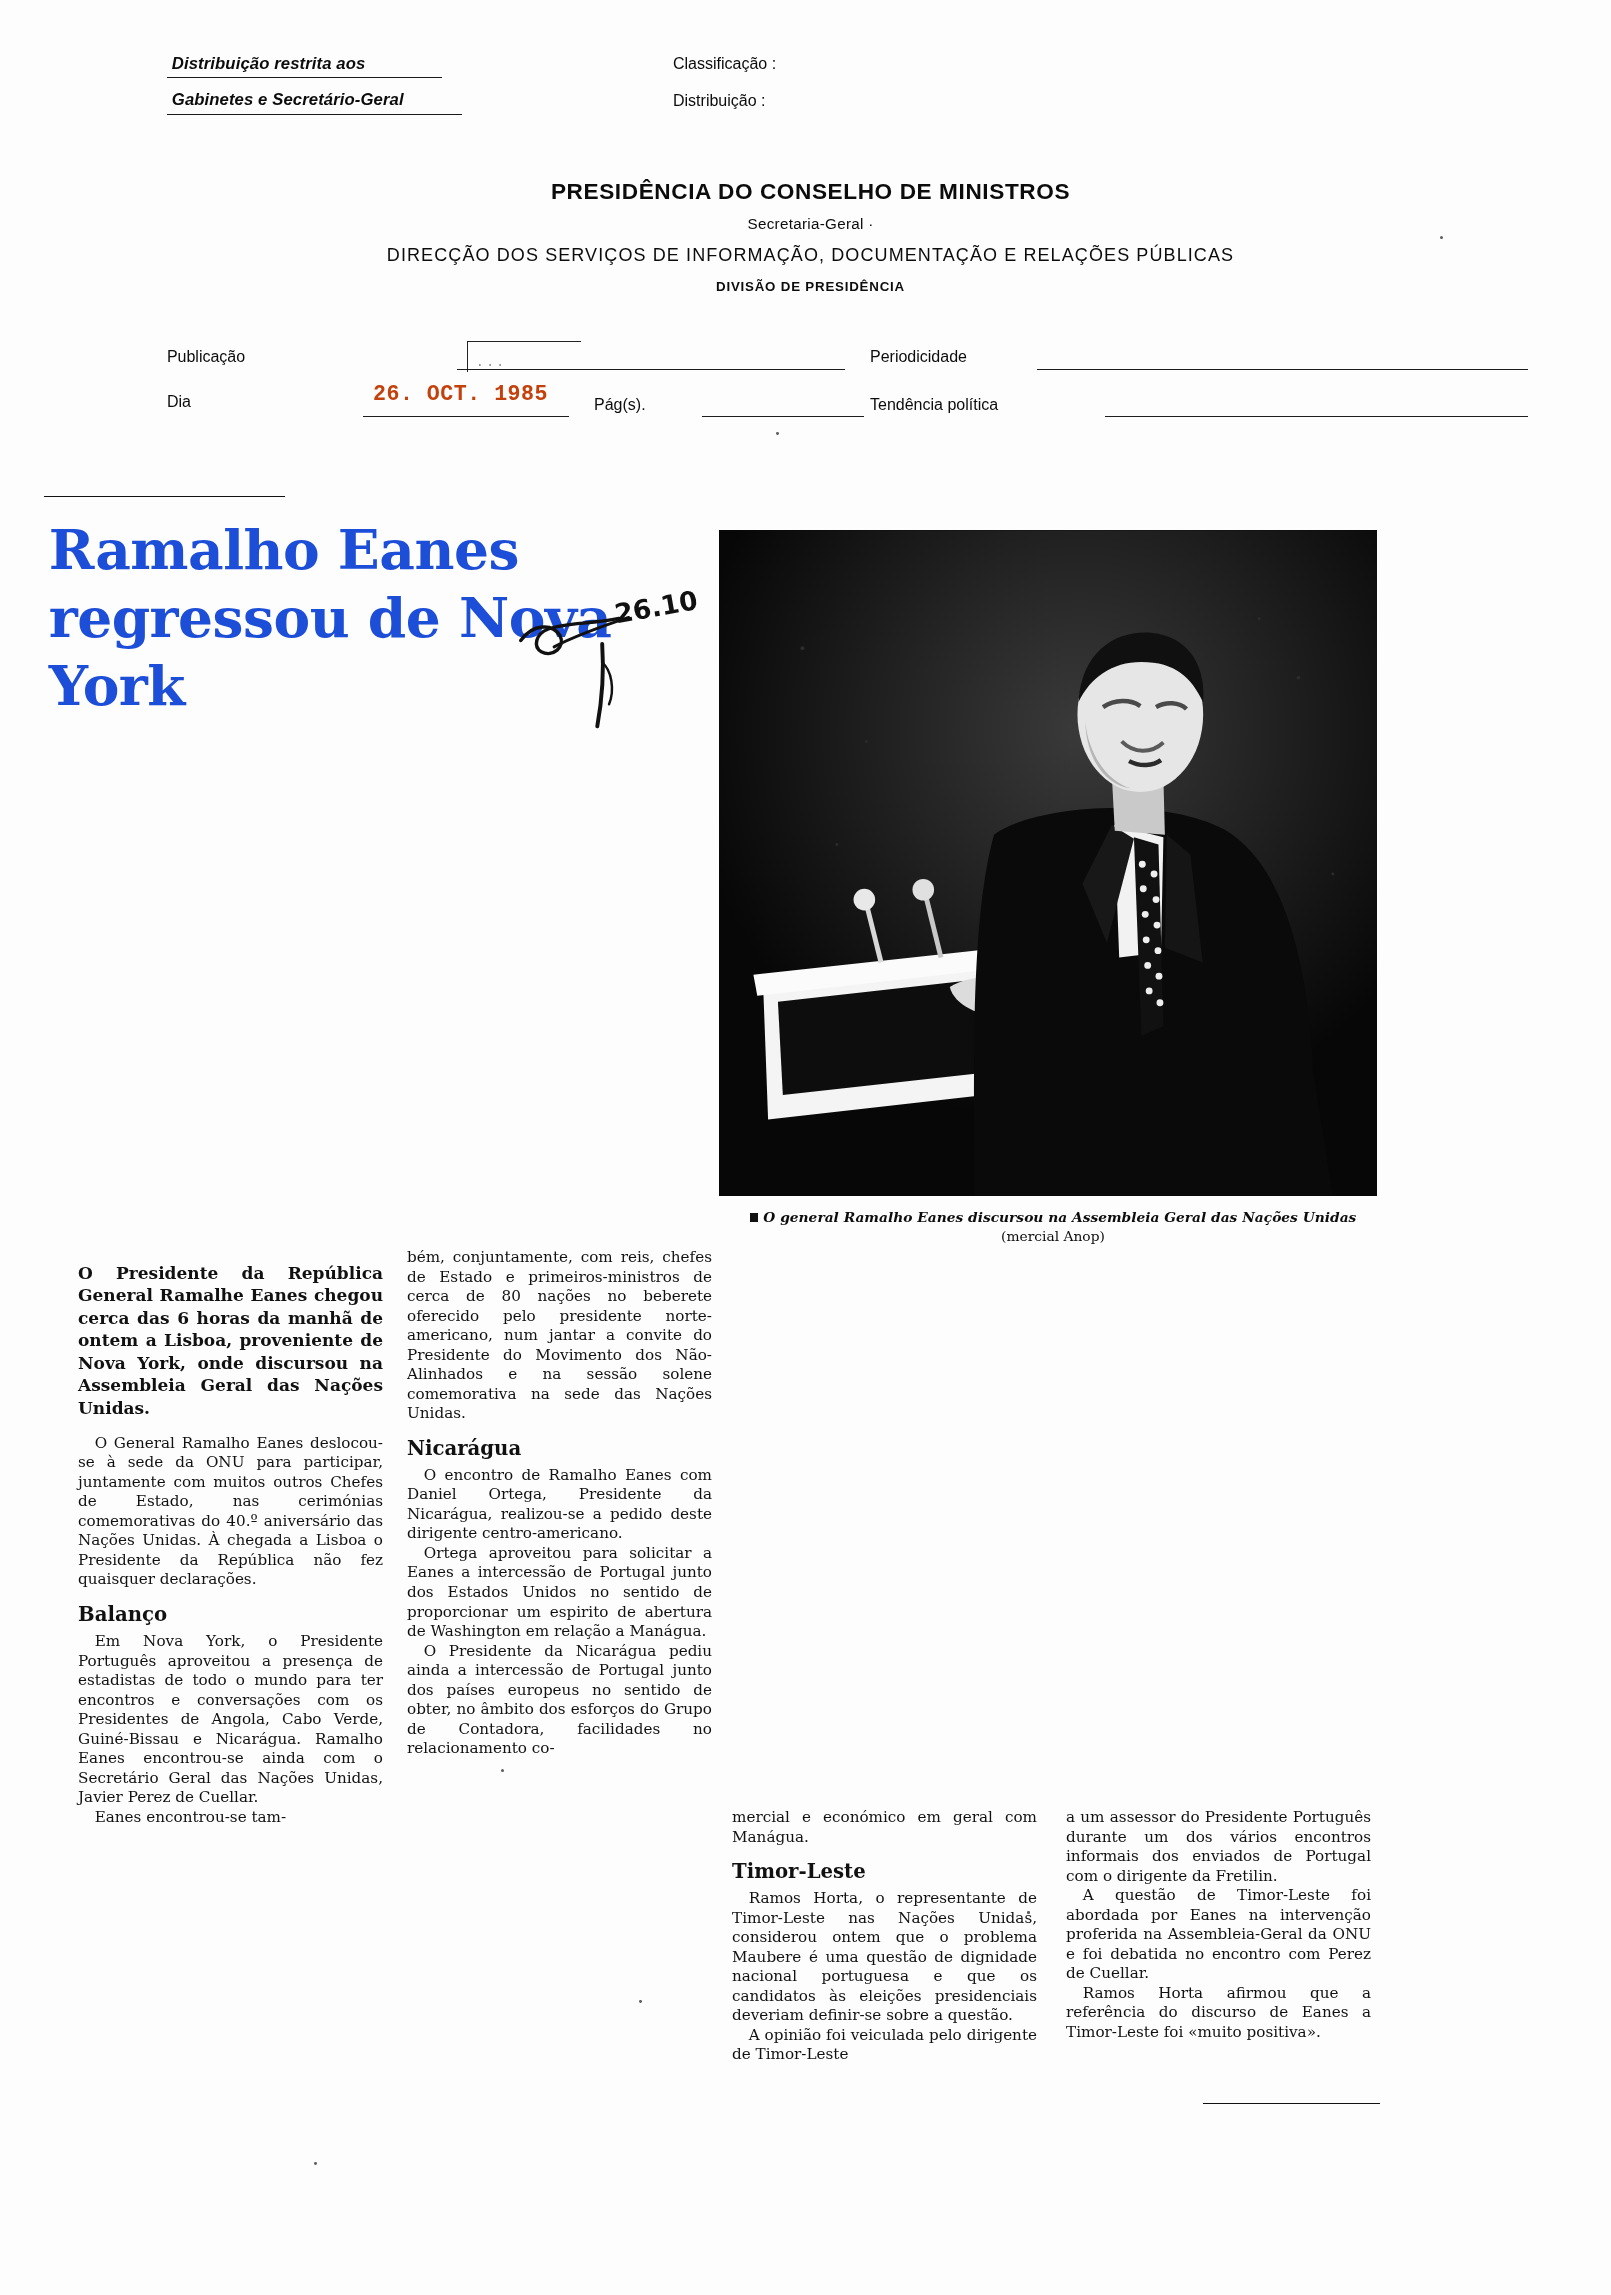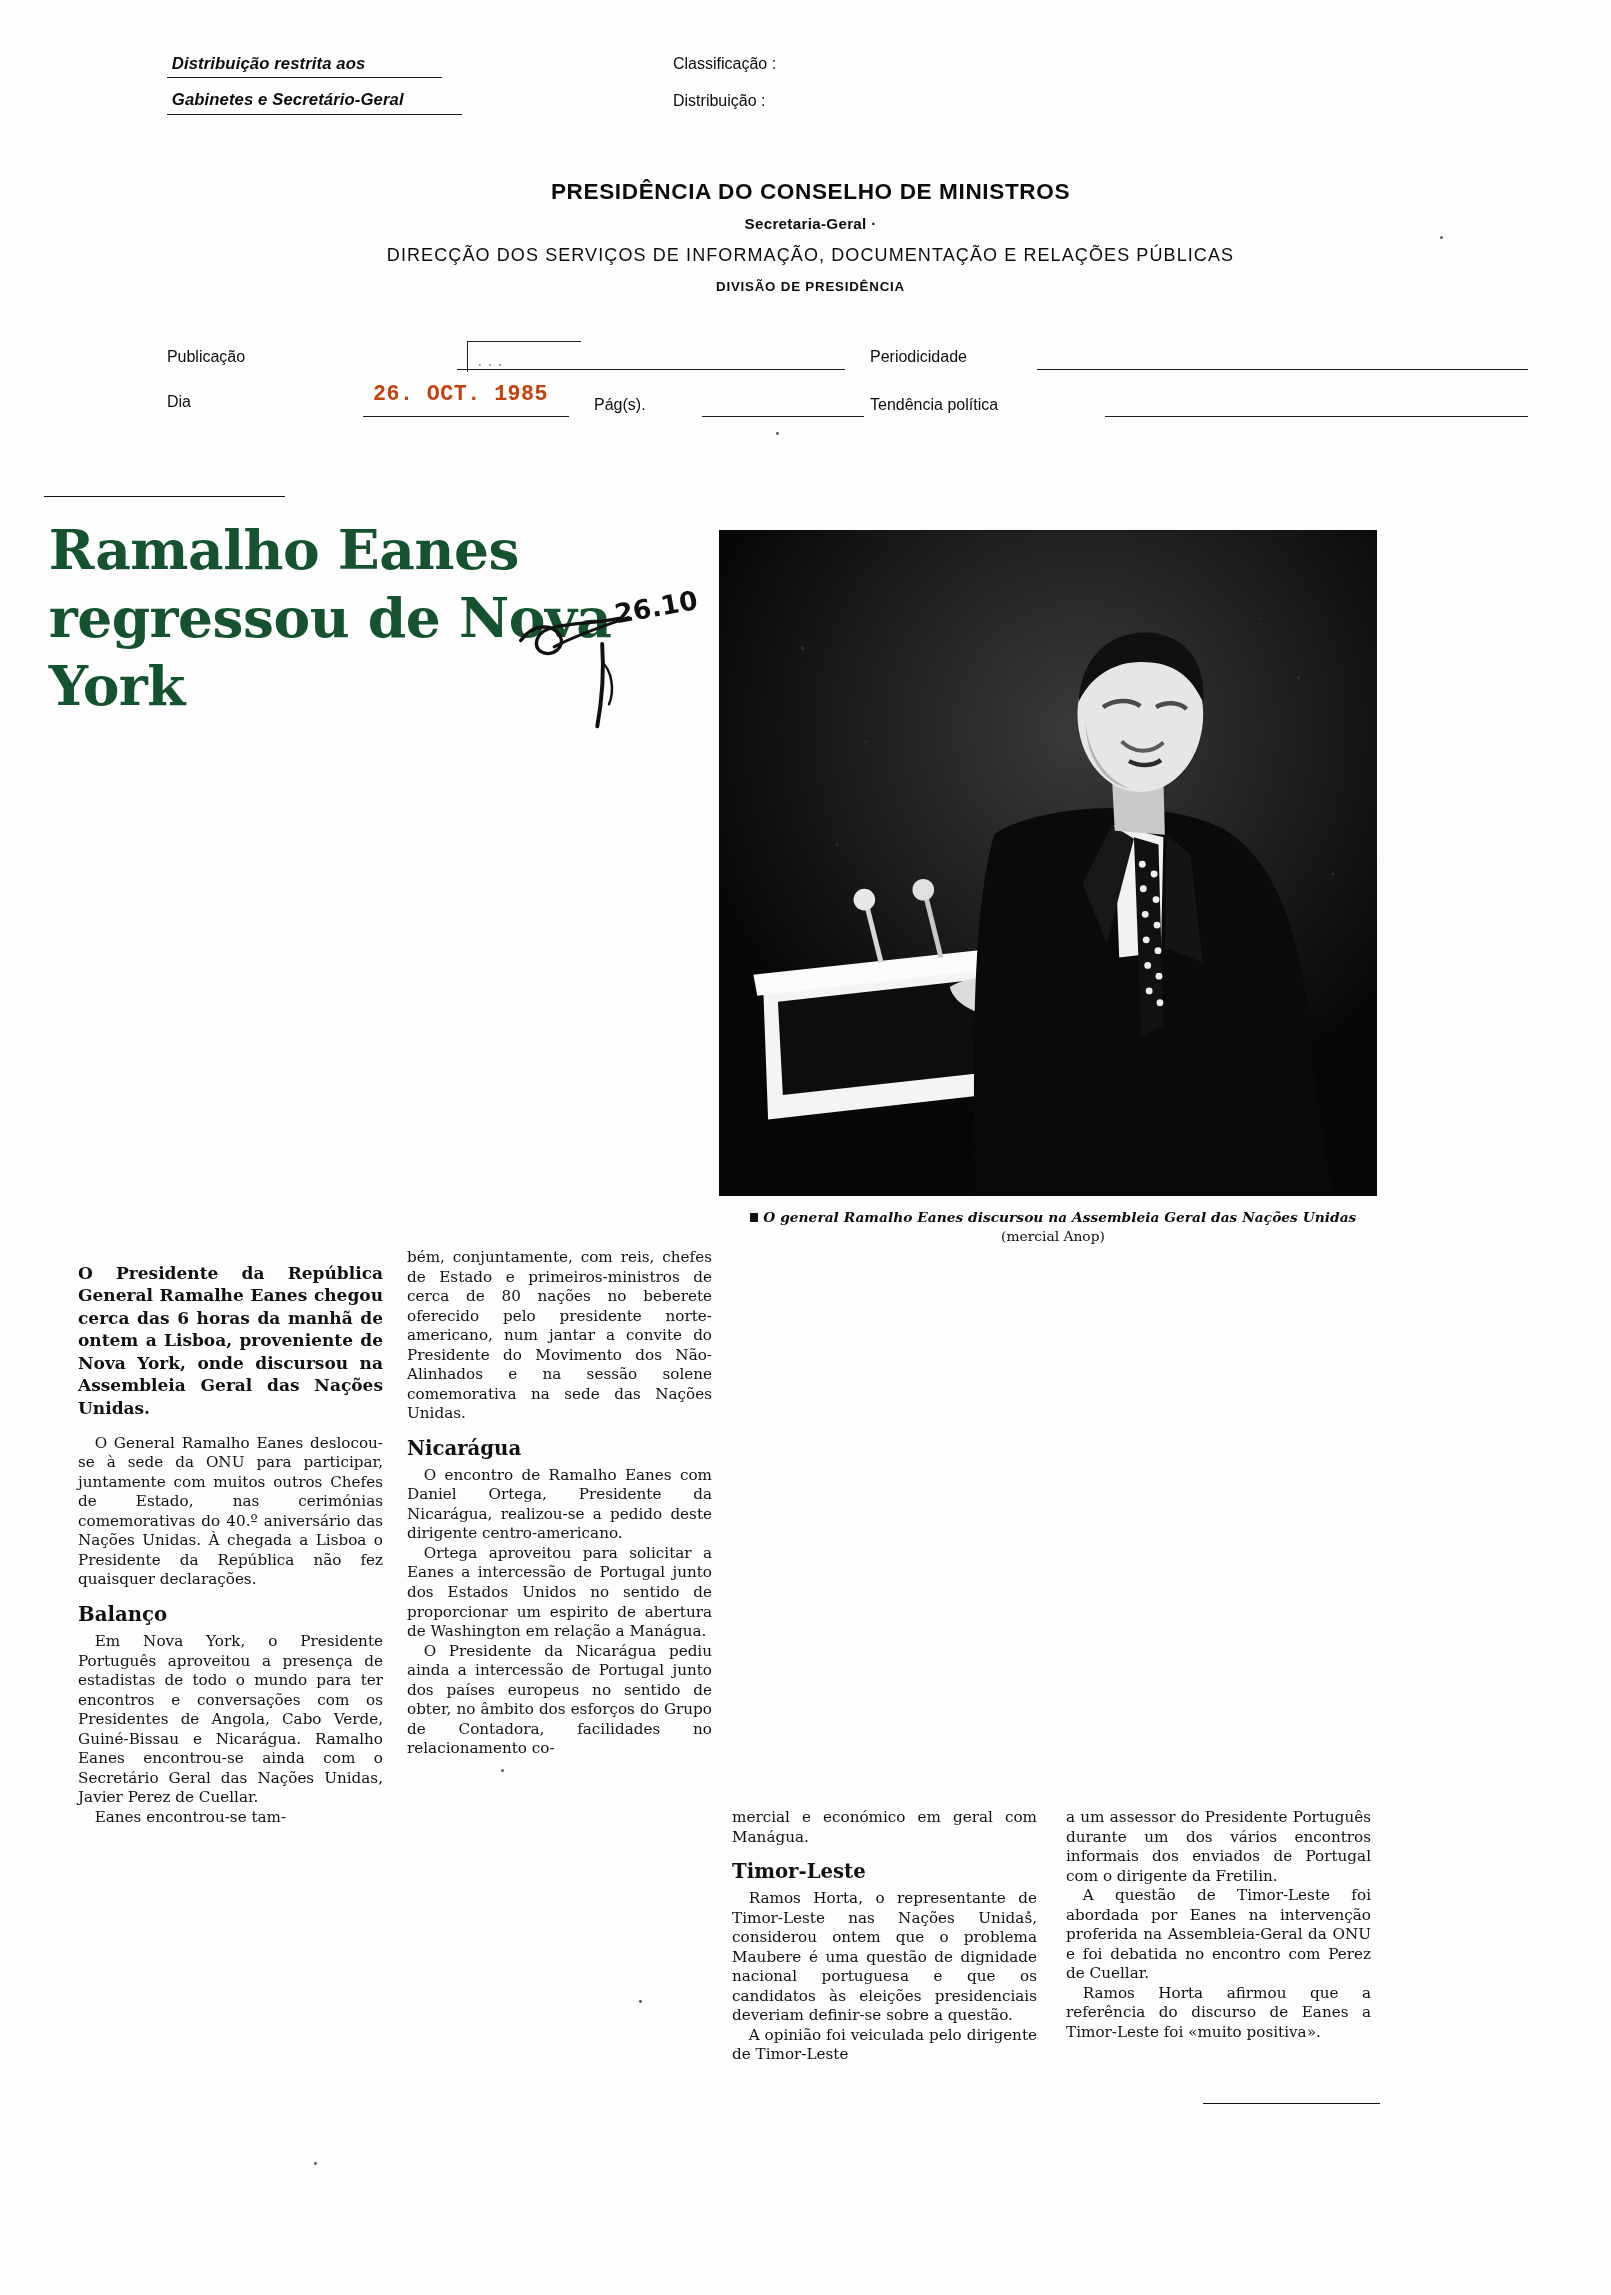--- a/index.html
+++ b/index.html
@@ -58,21 +58,21 @@
     width: 1297px;
     text-align: center;
   }
   .t1 {
     font-size: 22.6px;
     font-weight: bold;
     letter-spacing: 0.6px;
   }
   .t2 {
     font-size: 15.2px;
-    font-weight: bold;
+    font-weight: normal;
     margin-top: 9.8px;
     letter-spacing: 0.3px;
   }
   .t3 {
     font-size: 18px;
     margin-top: 12.8px;
     letter-spacing: 1.1px;
   }
   .t4 {
     font-size: 13.3px;
@@ -143,21 +143,21 @@
   .headline {
     position: absolute;
     left: 14.7px;
     top: 19.7px;
     width: 634px;
     font-family: "DejaVu Serif", serif;
     font-weight: bold;
     font-size: 55px;
     line-height: 1.24;
     letter-spacing: -0.5px;
-    color: #14532d;
+    color: #1d4ed8;
   }
   .scribble {
     position: absolute;
     left: 472px;
     top: 93px;
     width: 211px;
     height: 157px;
     pointer-events: none;
   }
 

